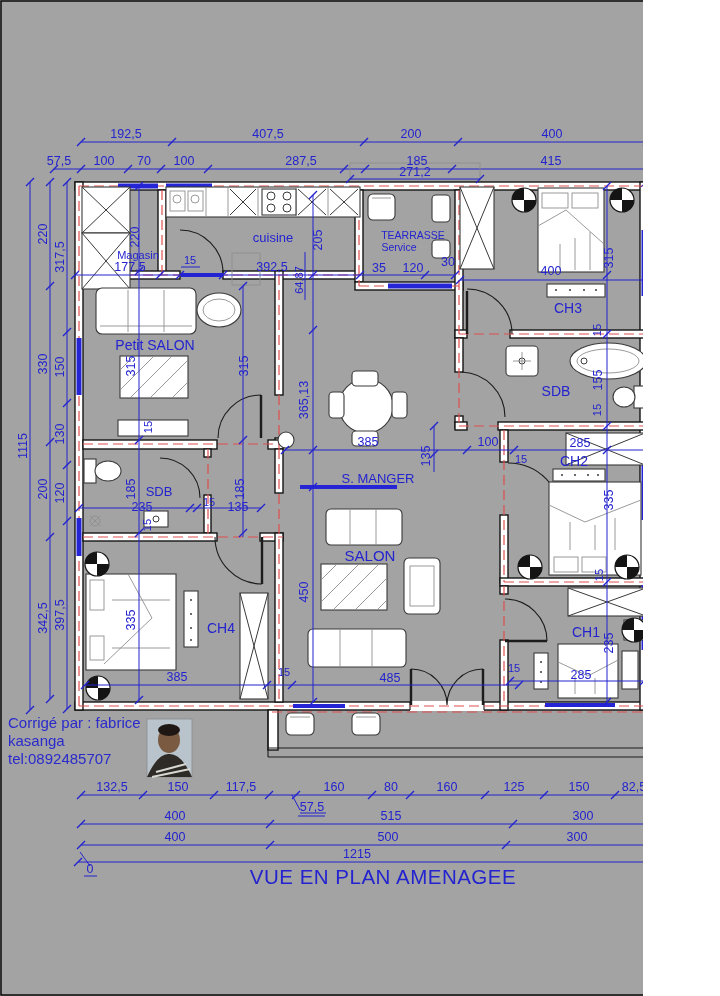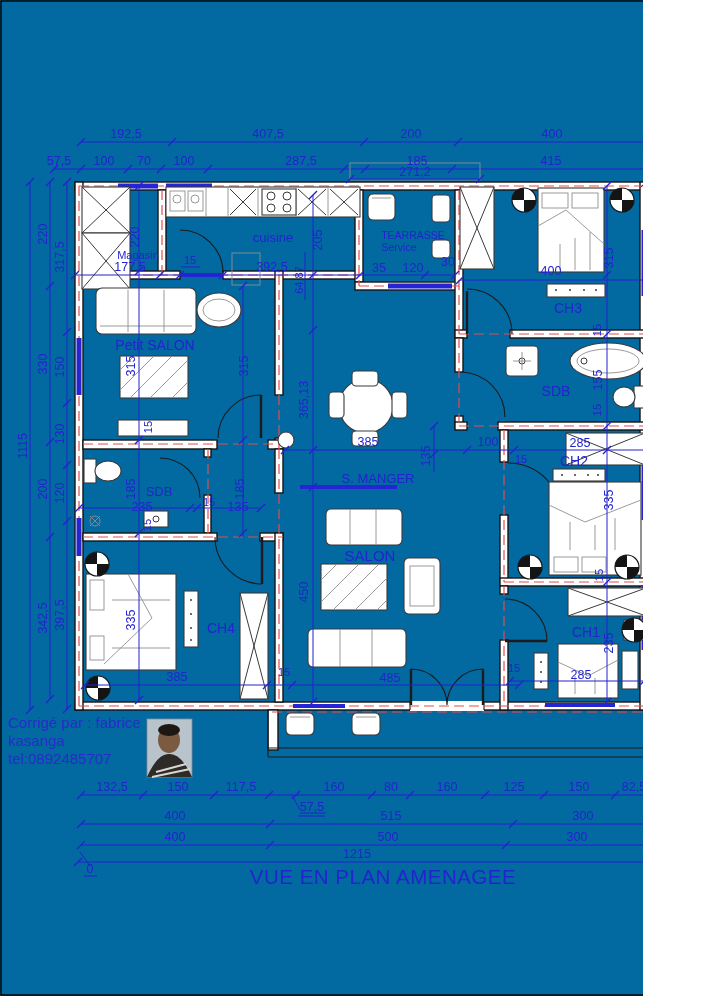--- a/index.html
+++ b/index.html
@@ -1,16 +1,16 @@
 <!DOCTYPE html>
 <html><head>
 <meta charset="utf-8">
 <style>
   html,body{margin:0;padding:0;background:#fff;}
-  .sheet{position:relative;width:643px;height:996px;background:#0369a1;
+  .sheet{position:relative;width:643px;height:996px;background:#a3a3a3;
          font-family:"Liberation Sans",sans-serif;overflow:hidden;}
   svg{display:block;}
   svg text{font-family:"Liberation Sans",sans-serif;}
   .dl{stroke:#2323cf;stroke-width:1;fill:none;}
   .tick{stroke:#2323cf;stroke-width:1.4;fill:none;}
   .dt{fill:#2323cf;font-size:12.5px;text-anchor:middle;}
   .dts{fill:#2323cf;font-size:11px;text-anchor:middle;}
   .room{fill:#2323cf;font-size:14px;text-anchor:middle;}
   .room-s{fill:#2323cf;font-size:11px;text-anchor:middle;}
   .room-m{fill:#2323cf;font-size:13px;text-anchor:middle;}

